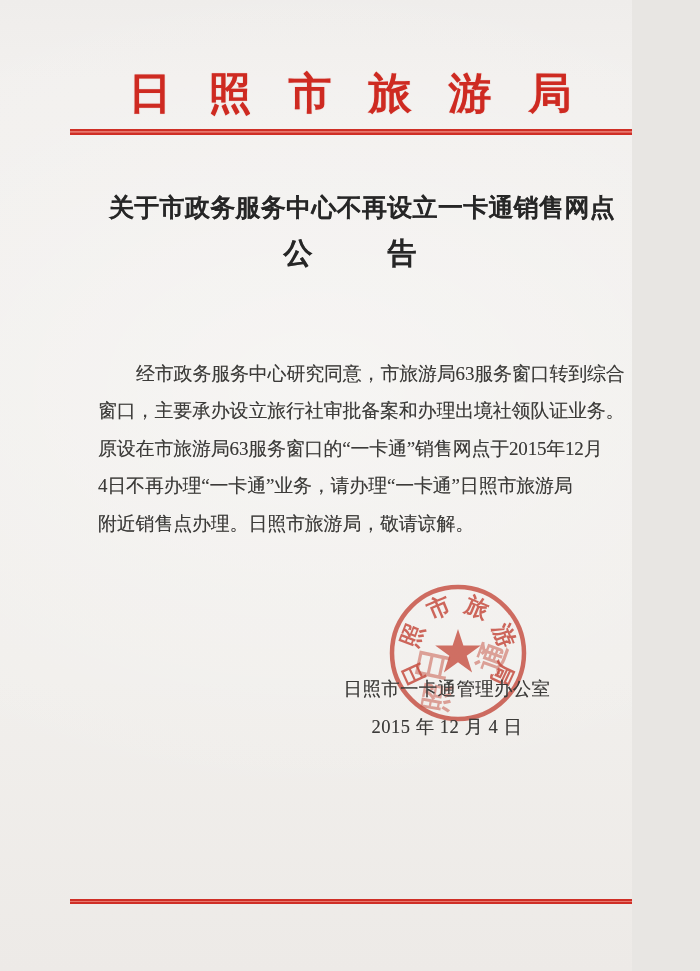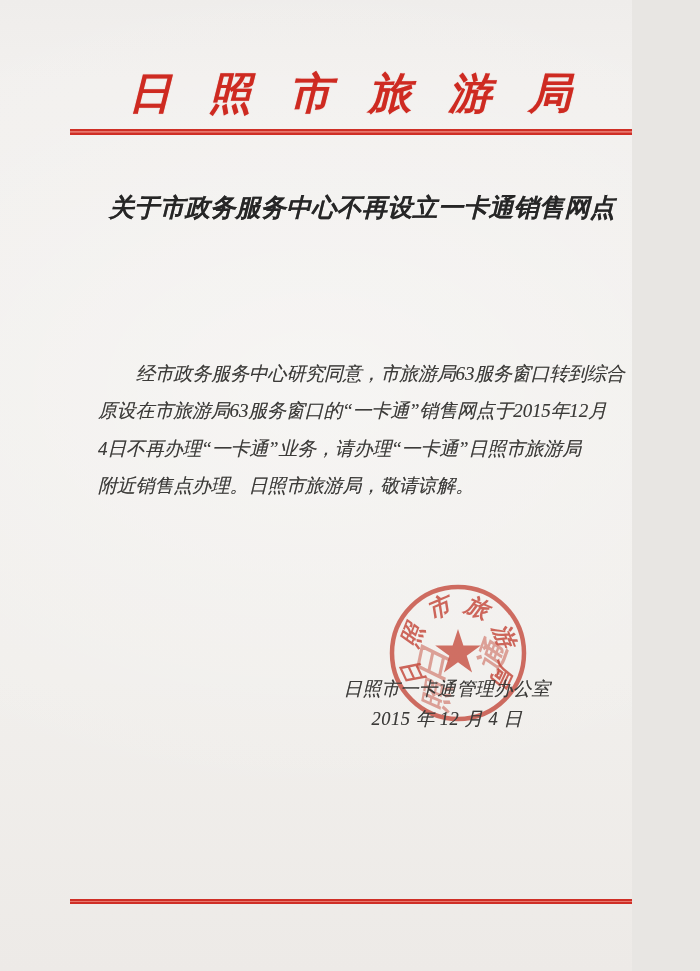--- a/index.html
+++ b/index.html
@@ -6,21 +6,20 @@
   body{
     width:700px;height:971px;
     font-family:"Liberation Serif","DejaVu Serif",serif;
     background:#e8e6e3;
   }
   .page{
     position:relative;width:632px;height:971px;overflow:hidden;
     background:
       radial-gradient(ellipse 900px 600px at 50% 40%, rgba(255,255,255,0.35), rgba(255,255,255,0) 70%),
       linear-gradient(180deg,#efedeb 0%,#f2f0ee 8%,#f1efec 70%,#edeae7 100%);
-    font-style: italic;
   }
   
   .letterhead{
     position:absolute;top:70px;left:0;width:700px;height:48px;
     line-height:48px;text-align:center;
     font-size:43px;font-weight:bold;color:#ce2a21;
     letter-spacing:37px;text-indent:37px;
     text-shadow:0 0 1px rgba(206,42,33,.45);
     white-space:nowrap;
   }
@@ -66,34 +65,36 @@
     font-weight:bold;
   }
   .seal .arc-char{font-size:23px;fill:rgba(201,57,43,.82);}
   .seal .ghost{fill:rgba(203,68,52,.5);}
   
   .sig-block{
     position:absolute;left:322px;top:676px;width:250px;text-align:center;
     color:#3c3b39;text-shadow:0 0 .6px rgba(70,70,68,.5);
   }
   .sig-office{font-size:18.5px;line-height:26px;letter-spacing:0.3px;white-space:nowrap;}
-  .sig-date{font-size:18.5px;margin-top:4px;letter-spacing:0.5px;white-space:nowrap;text-align:center;}
+  .sig-date{font-size:18.5px;margin-top:12px;letter-spacing:0.5px;white-space:nowrap;text-align:center;}
 </style>
 </head>
 <body>
 
 <div class="page">
 
   <div class="letterhead">日照市旅游局</div>
   <div class="rule rule-top"></div>
 
   <h1 class="title-l1">关于市政务服务中心不再设立一卡通销售网点</h1>
+  <div class="title-l2">公告</div>
 
   <div class="body-lines">
     <div class="bline indent">经市政务服务中心研究同意，市旅游局63服务窗口转到综合</div>
+    <div class="bline">窗口，主要承办设立旅行社审批备案和办理出境社领队证业务。</div>
     <div class="bline">原设在市旅游局63服务窗口的“一卡通”销售网点于2015年12月</div>
     <div class="bline">4日不再办理“一卡通”业务，请办理“一卡通”日照市旅游局</div>
     <div class="bline">附近销售点办理。日照市旅游局，敬请谅解。</div>
   </div>
 
   <svg class="seal" viewBox="0 0 180 180" xmlns="http://www.w3.org/2000/svg">
     <circle cx="88" cy="88" r="66" fill="none" stroke="rgba(202,62,47,.8)" stroke-width="4.5"></circle>
     <polygon points="88,64 82.6,80.6 65.2,80.6 79.3,90.8 73.9,107.4 88,97.2 102.1,107.4 96.7,90.8 110.8,80.6 93.4,80.6" fill="rgba(202,62,47,.78)"></polygon>
 
     <text class="arc-char" x="43.6" y="108.7" transform="rotate(-115 43.6 108.7)" text-anchor="middle" dominant-baseline="central">日</text>

